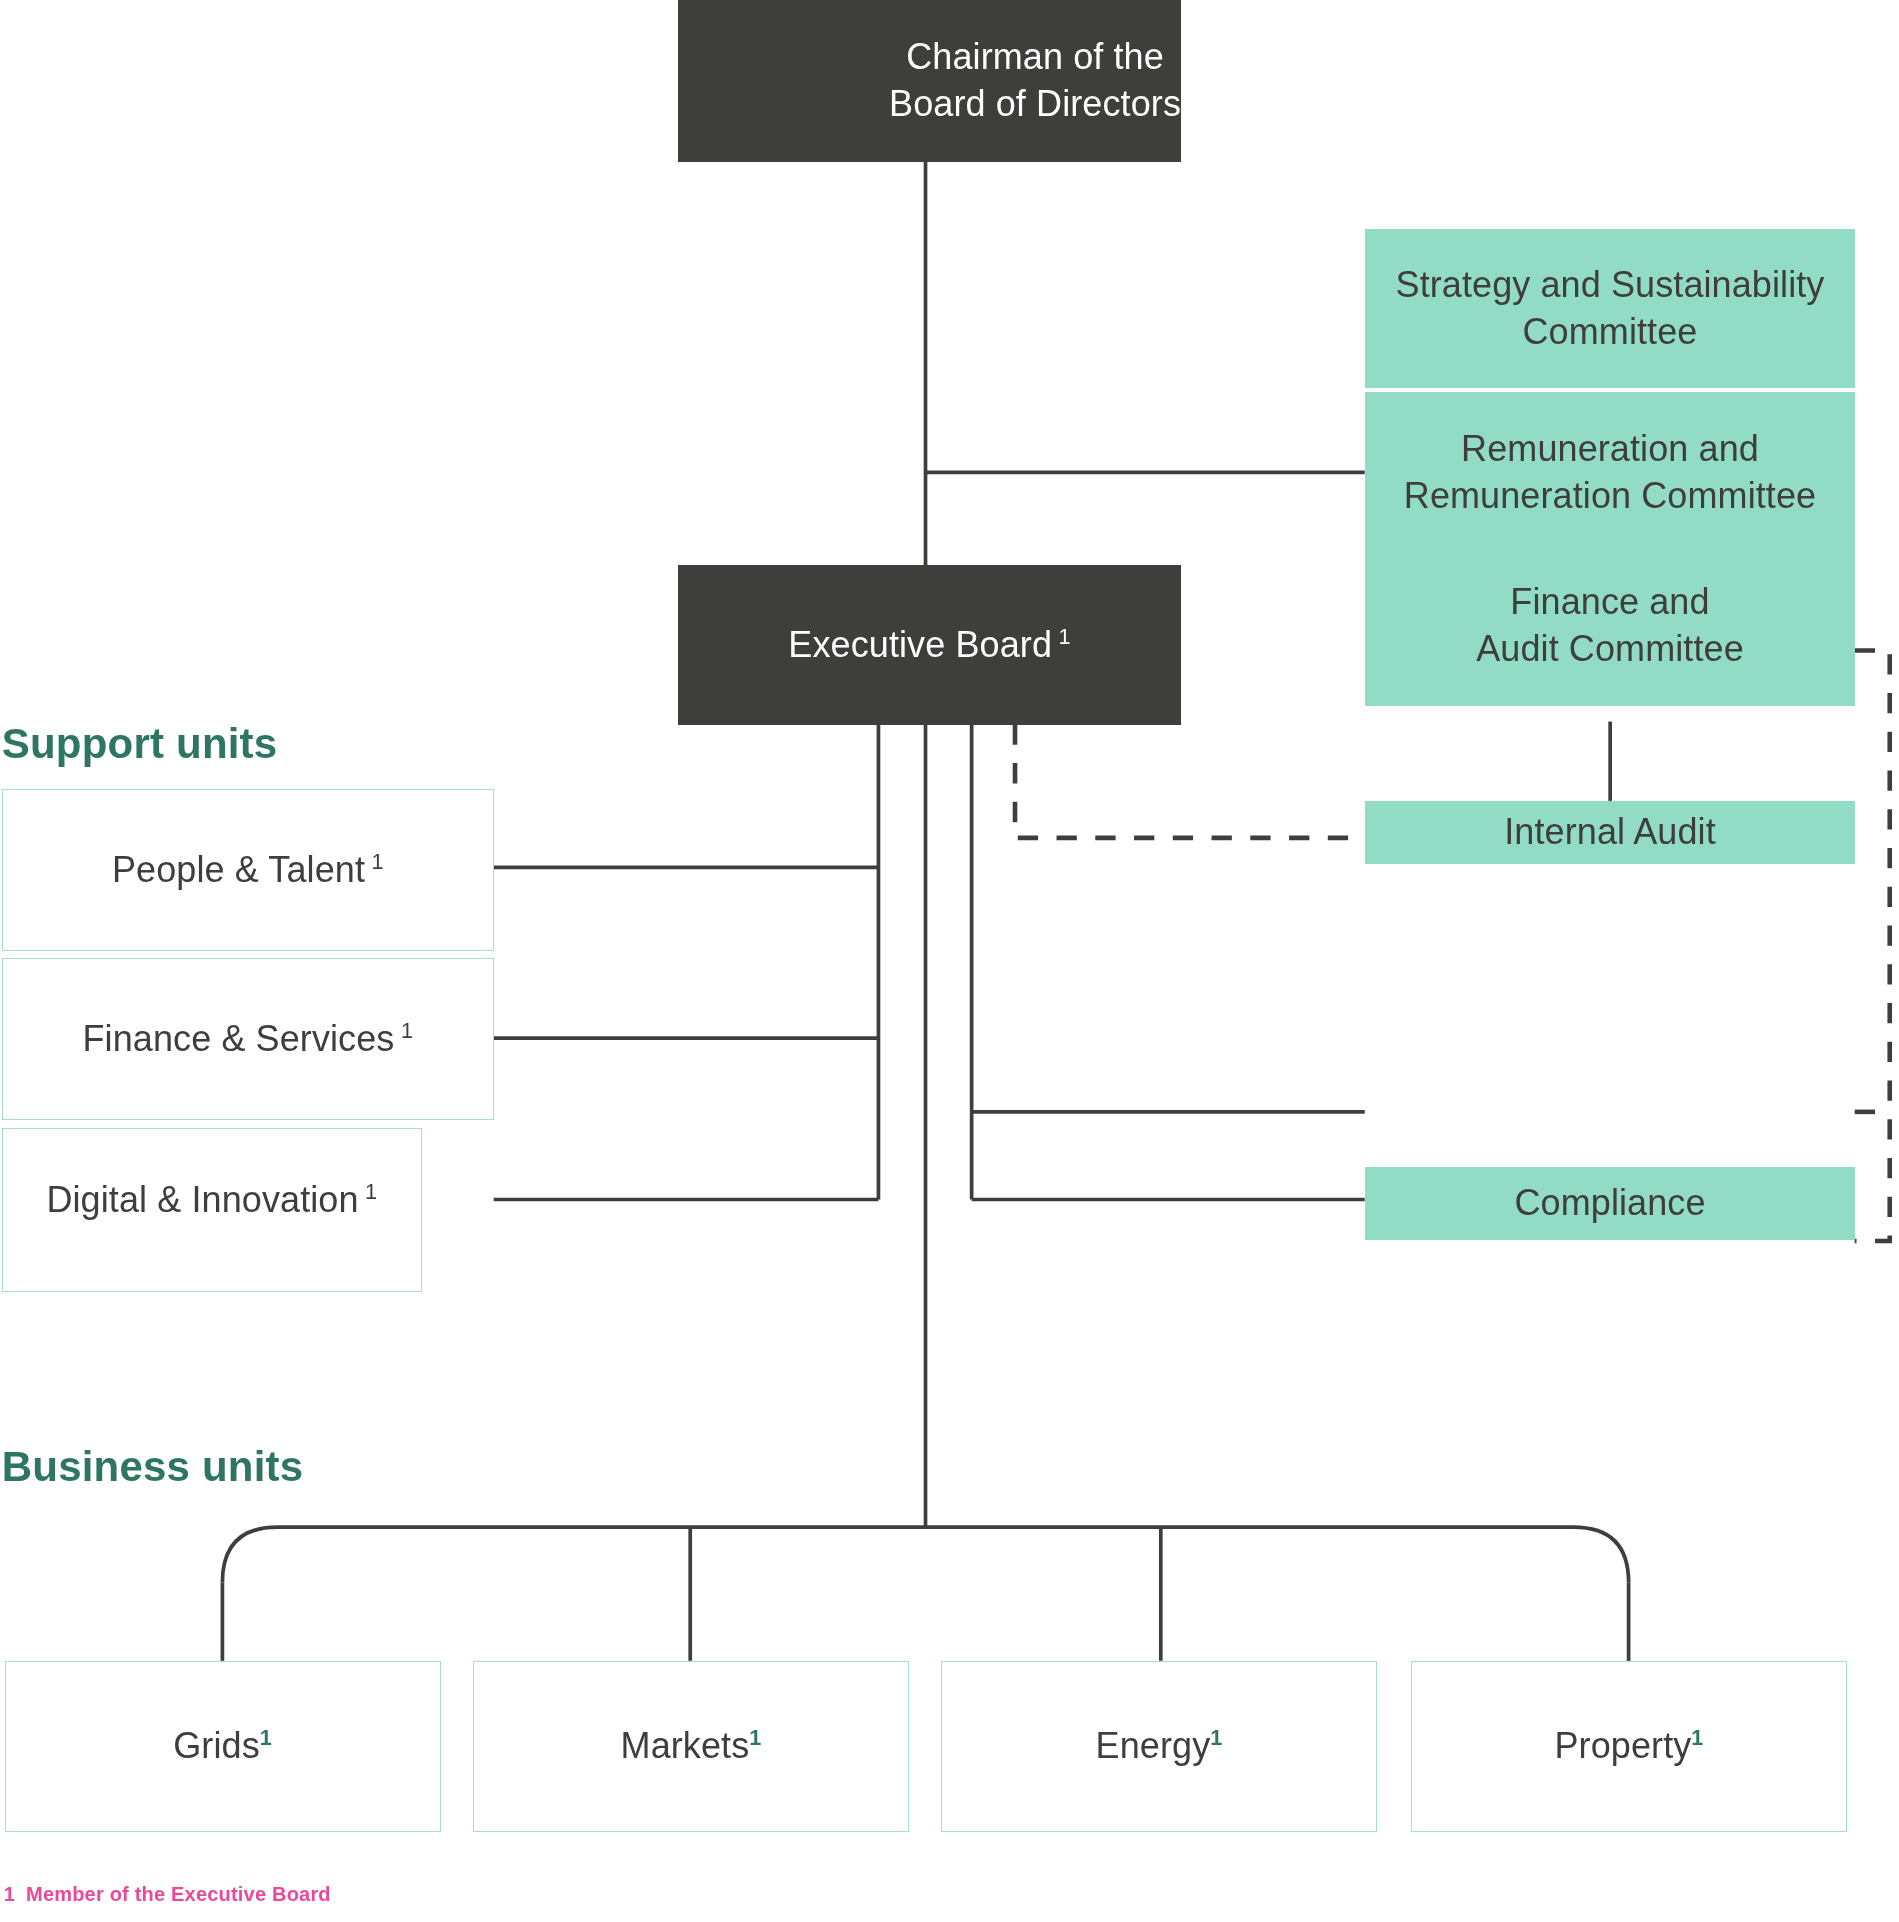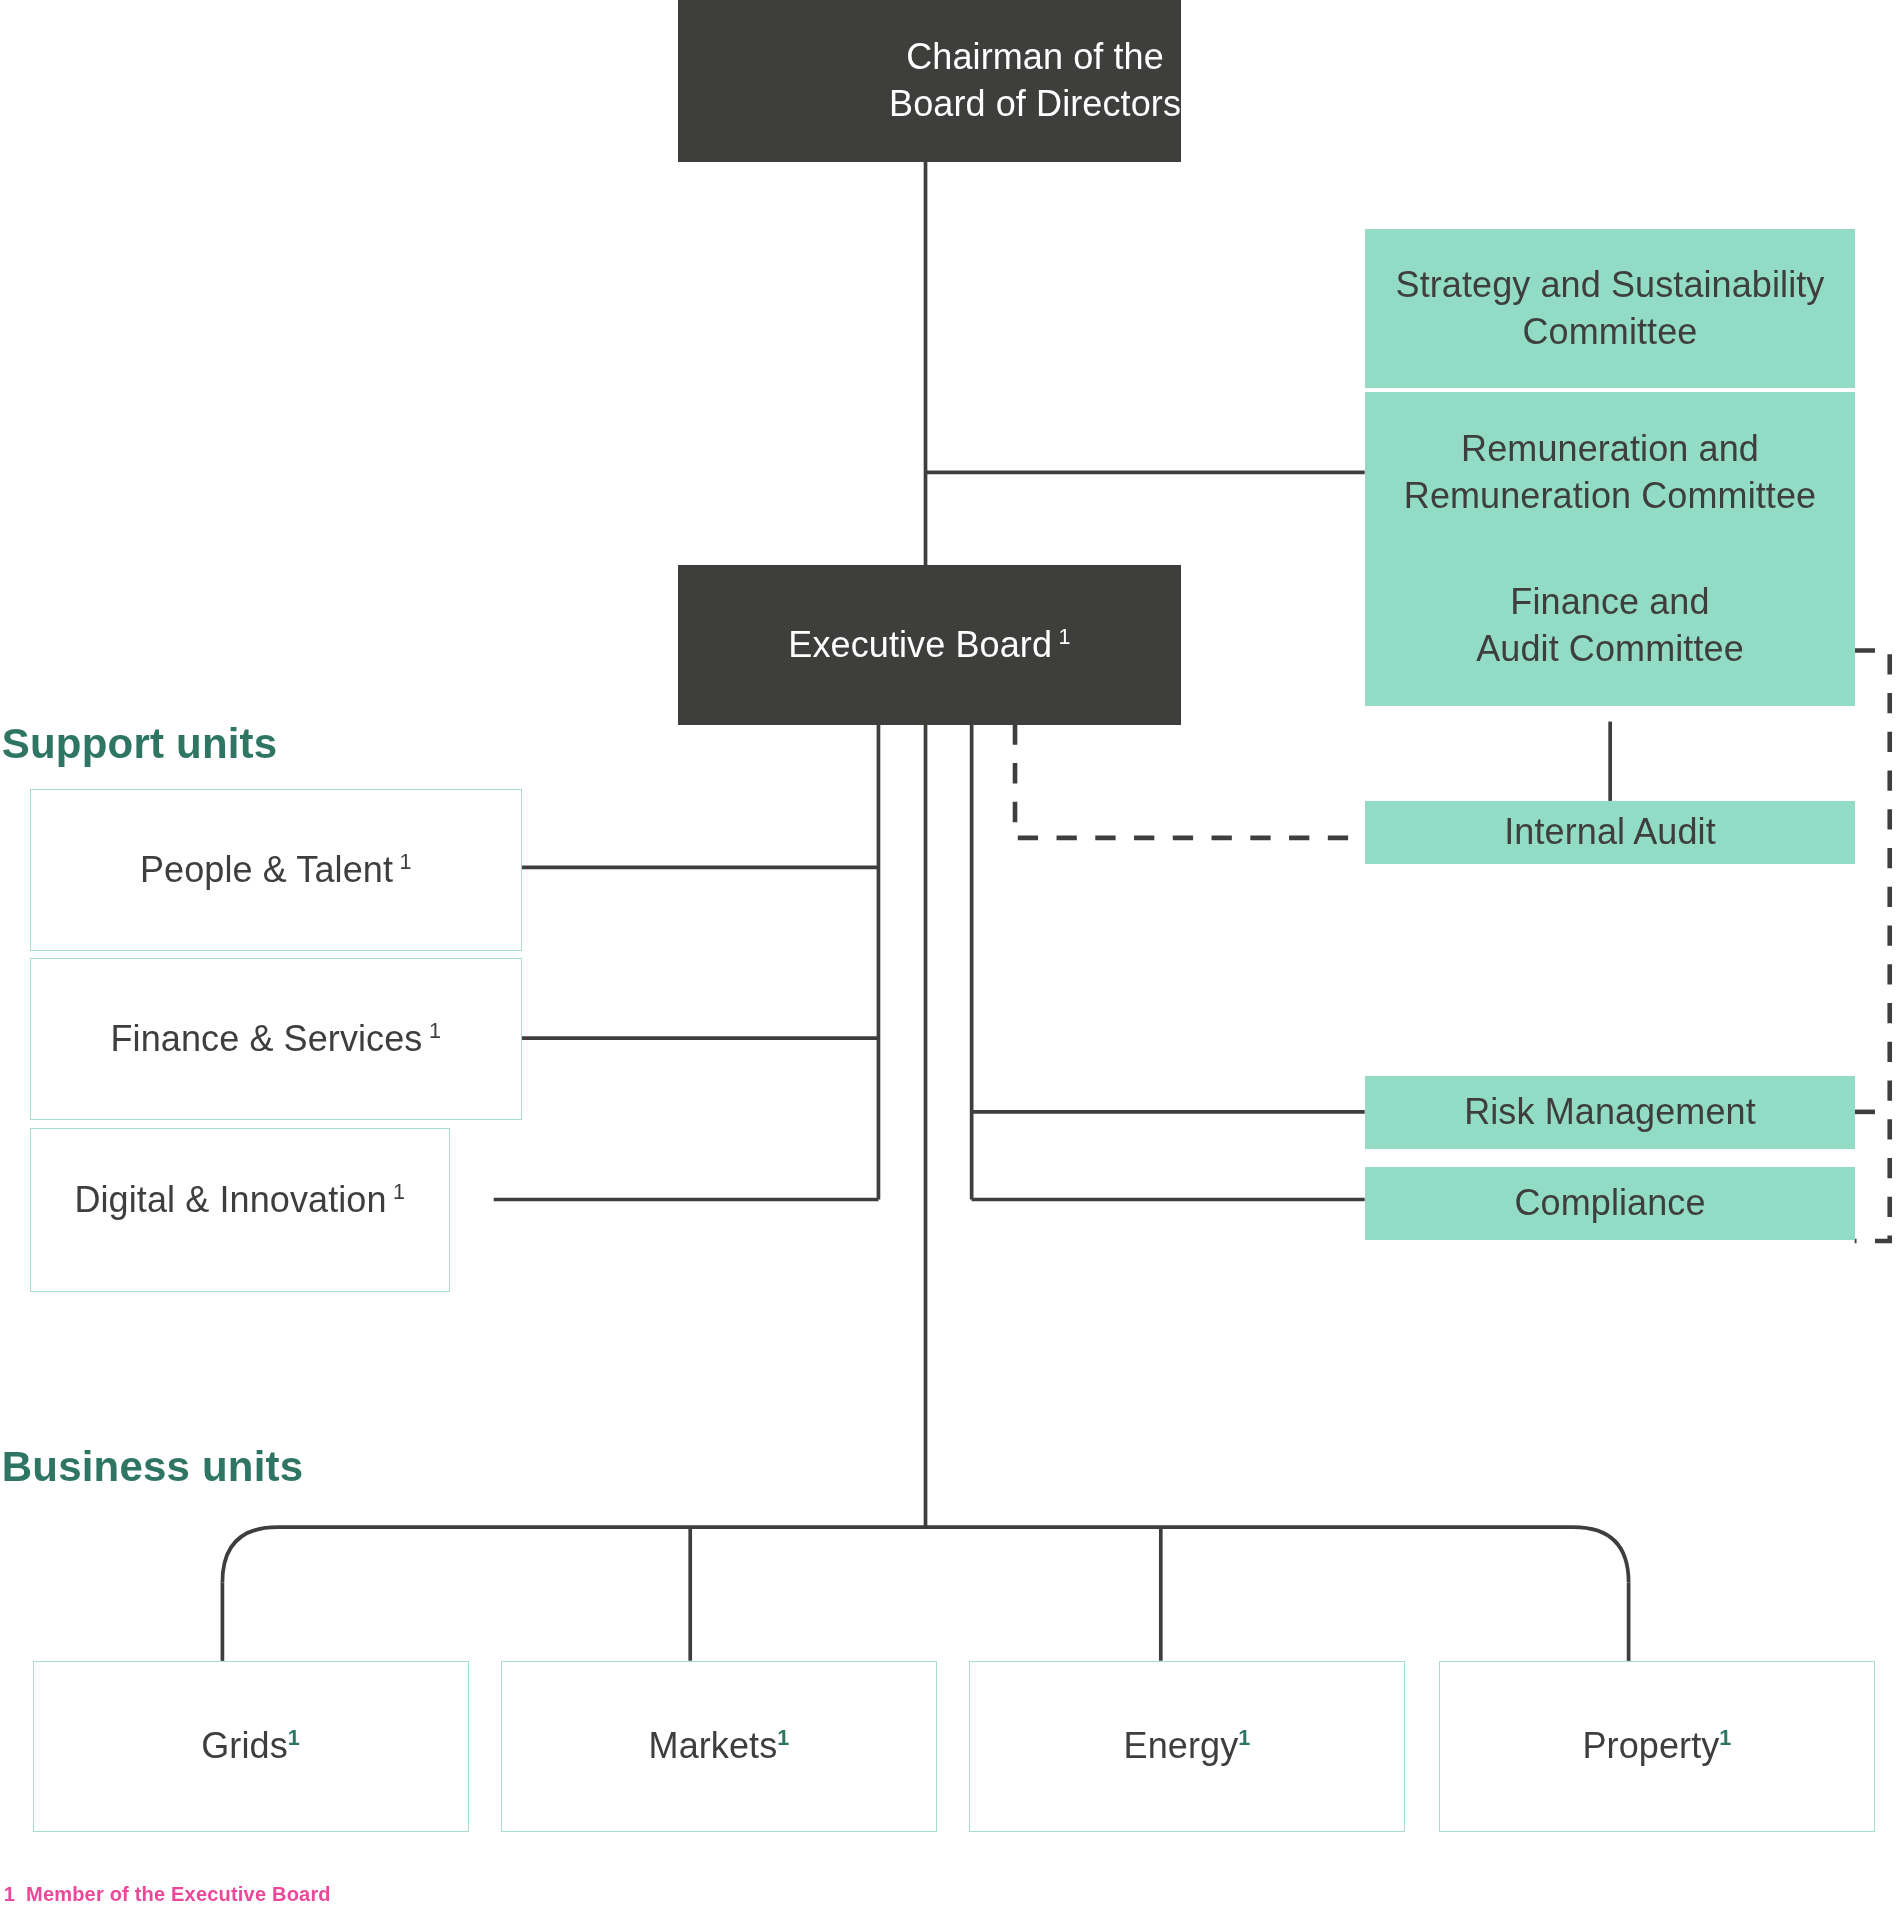--- a/index.html
+++ b/index.html
@@ -40,21 +40,20 @@
     font-weight:400;
     letter-spacing:0.1px;
   }
   .node-outline{
     background:#ffffff;
     border:1.8px solid #a6dfcf;
     color:#3e3e3d;
     font-size:36px;
     font-weight:400;
     letter-spacing:0.1px;
-    margin-left:28px;
   }
 
   .section-title{
     position:absolute;
     color:#2e7663;
     font-size:42px;
     font-weight:700;
     letter-spacing:0.2px;
     white-space:nowrap;
     margin-top:19px;
@@ -144,23 +143,20 @@
     <div>
       <span>Finance and</span><br>
       <span>Audit Committee</span>
     </div>
   </div>
 
   <div class="node node-teal" style="left:1365px; top:801px; width:490px; height:63px;">
     <span>Internal Audit</span>
   </div>
 
-  <div class="node node-teal" style="left:1365px; top:1076px; width:490px; height:73px;">
-    <span>Risk Management</span>
-  </div>
 
   <div class="node node-teal" style="left:1365px; top:1167px; width:490px; height:73px;">
     <span>Compliance</span>
   </div>
 
   <div class="section-title" style="left:1.8px; top:701px;">Support units</div>
 
   <div class="node node-outline" style="left:1.8px; top:789px; width:492px; height:162px;">
     <div>
       <span>People &amp; Talent</span><sup class="sp">1</sup>

